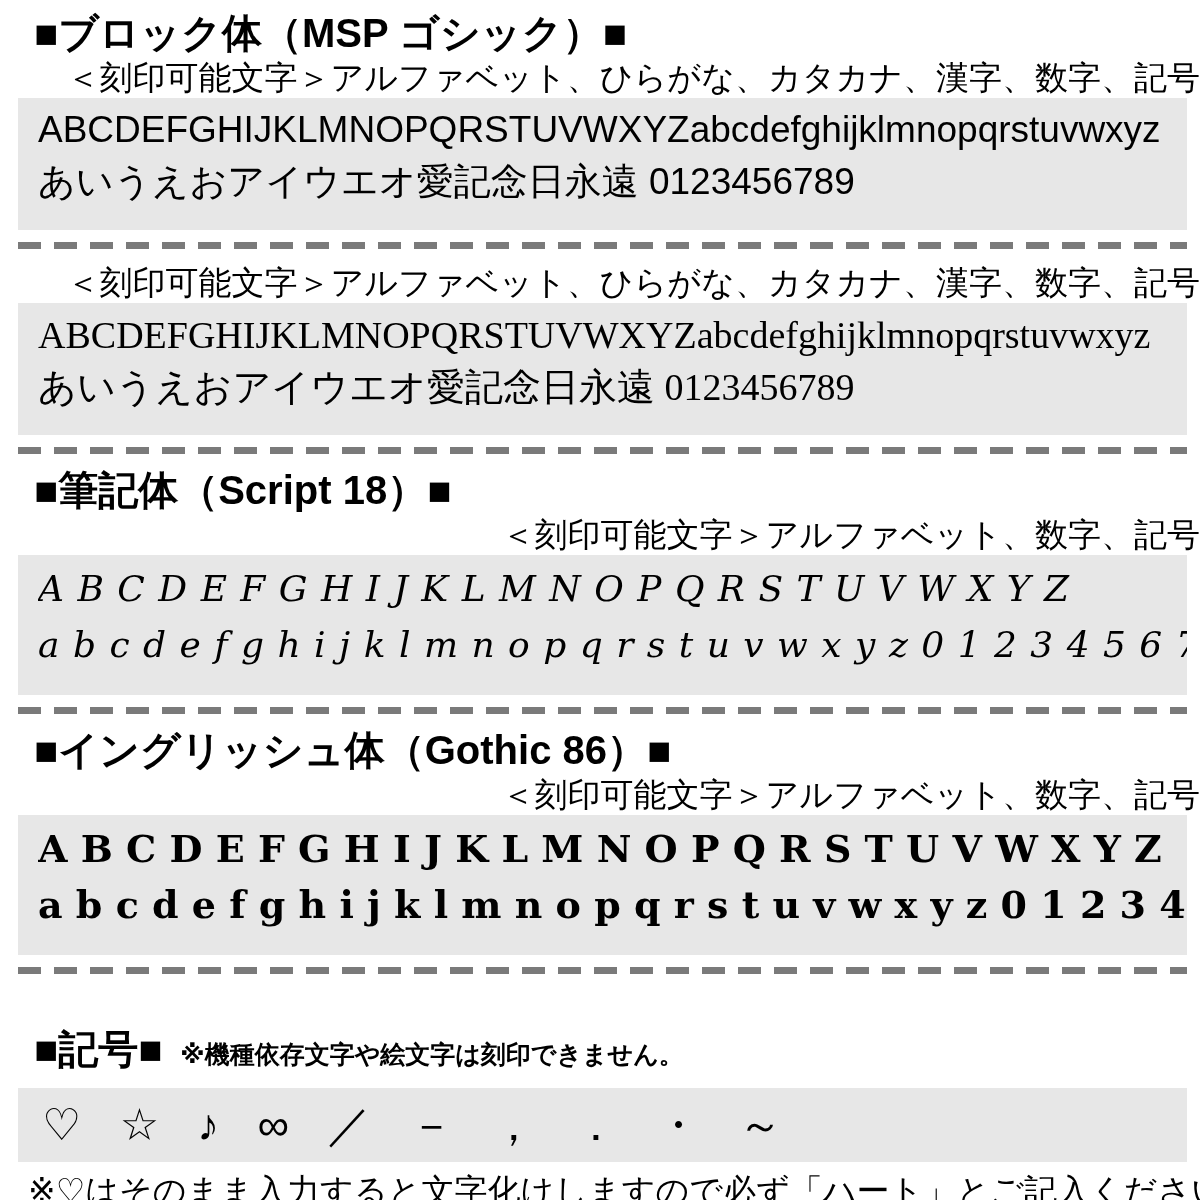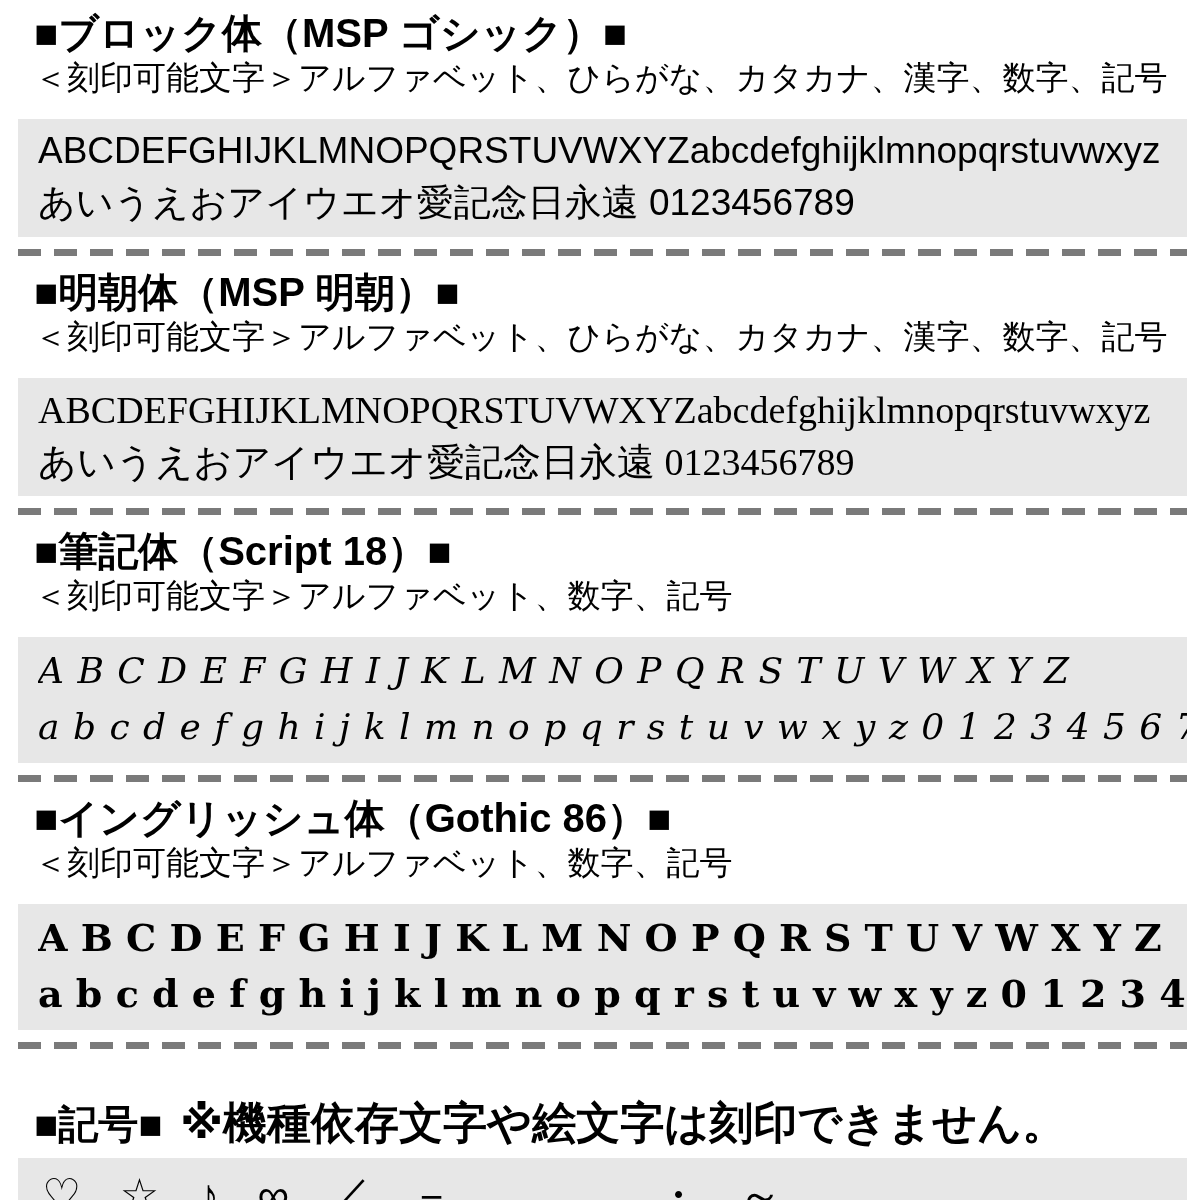--- a/index.html
+++ b/index.html
@@ -14,26 +14,26 @@
     background:var(--bg);color:var(--ink);
     font-family:"Liberation Sans","DejaVu Sans",sans-serif;
   }
   .page{width:1200px;height:876px;box-sizing:border-box;padding-top:4px;}
   .section{padding:6px 0 0 34px;}
   .section-title{
     font-size:40px;font-weight:bold;line-height:47px;
     letter-spacing:0px;white-space:nowrap;
   }
   .section-subtitle{
-    font-size:33px;font-weight:normal;line-height:41px;white-space:nowrap;
+    font-size:33px;font-weight:normal;line-height:41px;white-space:nowrap;text-align:right;
   }
   .sample-box{
     background:var(--sample-bg);
-    margin:21px 13px 12px -16px; 
-    padding:6px 0 8px 20px;
+    margin:0 13px 12px -16px; 
+    padding:6px 0 22px 20px;
   }
   .sample-line{white-space:nowrap;overflow:hidden;}
   .sample-gothic .sample-line{
     font-family:"Liberation Sans","DejaVu Sans",sans-serif;
     font-size:37px;line-height:52px;
   }
   .sample-mincho .sample-line{
     font-family:"Liberation Serif","DejaVu Serif",serif;
     font-size:38px;line-height:52px;
   }
@@ -46,21 +46,21 @@
     font-weight:bold;font-size:38px;line-height:56px;
   }
   .divider{
     height:7px;margin:0 13px 7px 18px;
     background:repeating-linear-gradient(90deg,
       var(--divider) 0,var(--divider) 23px,
       transparent 23px,transparent 36px);
   }
   .symbols-head{display:flex;align-items:baseline;gap:18px;white-space:nowrap;}
   .symbols-title{font-size:40px;font-weight:bold;line-height:47px;margin-top:39px;}
-  .symbols-note{font-size:44px;font-weight:bold;line-height:47px;}
+  .symbols-note{font-size:25px;font-weight:bold;line-height:47px;}
   .symbols-box{
     background:var(--sample-bg);
     margin:10px 13px 8px -16px;
     padding:8px 0 8px 24px;
   }
   .symbols-line{
     font-size:44px;line-height:58px;word-spacing:26px;white-space:nowrap;
   }
   .caution-line{
     font-size:33px;line-height:42px;white-space:nowrap;
@@ -76,21 +76,20 @@
     <div class="section-title">■ブロック体（MSP ゴシック）■</div>
     <div class="section-subtitle">＜刻印可能文字＞アルファベット、ひらがな、カタカナ、漢字、数字、記号</div>
     <div class="sample-box sample-gothic">
       <div class="sample-line">ABCDEFGHIJKLMNOPQRSTUVWXYZabcdefghijklmnopqrstuvwxyz</div>
       <div class="sample-line">あいうえおアイウエオ愛記念日永遠 0123456789</div>
     </div>
   </div>
   <div class="divider"></div>
 
   <div class="section">
-    <div class="section-title">■明朝体（MSP 明朝）■</div>
     <div class="section-subtitle">＜刻印可能文字＞アルファベット、ひらがな、カタカナ、漢字、数字、記号</div>
     <div class="sample-box sample-mincho">
       <div class="sample-line">ABCDEFGHIJKLMNOPQRSTUVWXYZabcdefghijklmnopqrstuvwxyz</div>
       <div class="sample-line">あいうえおアイウエオ愛記念日永遠 0123456789</div>
     </div>
   </div>
   <div class="divider"></div>
 
   <div class="section">
     <div class="section-title">■筆記体（Script 18）■</div>

